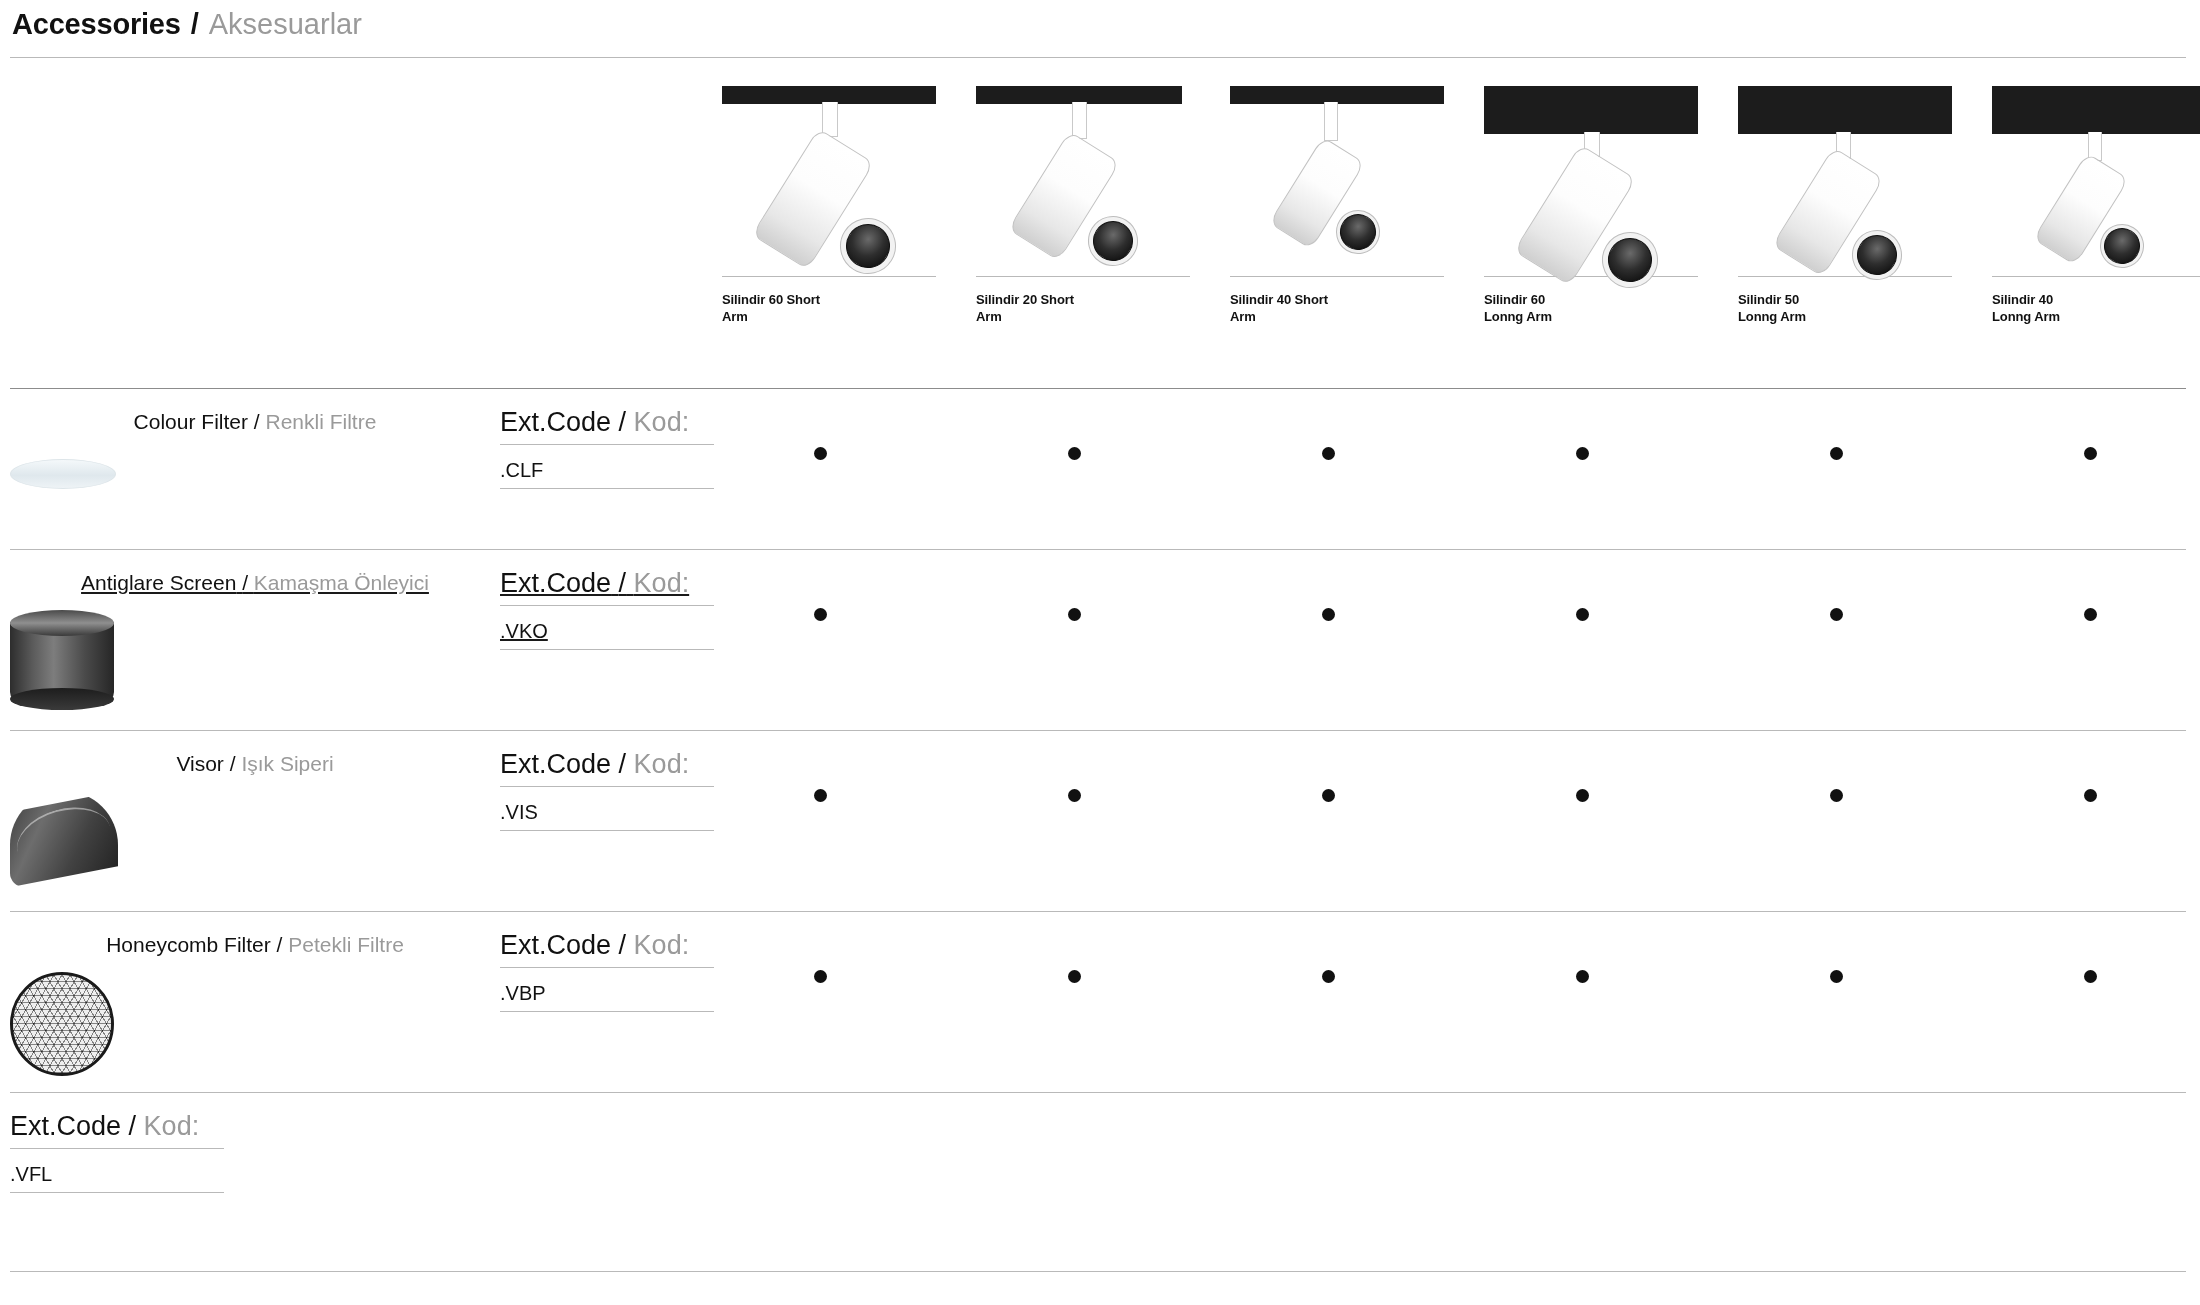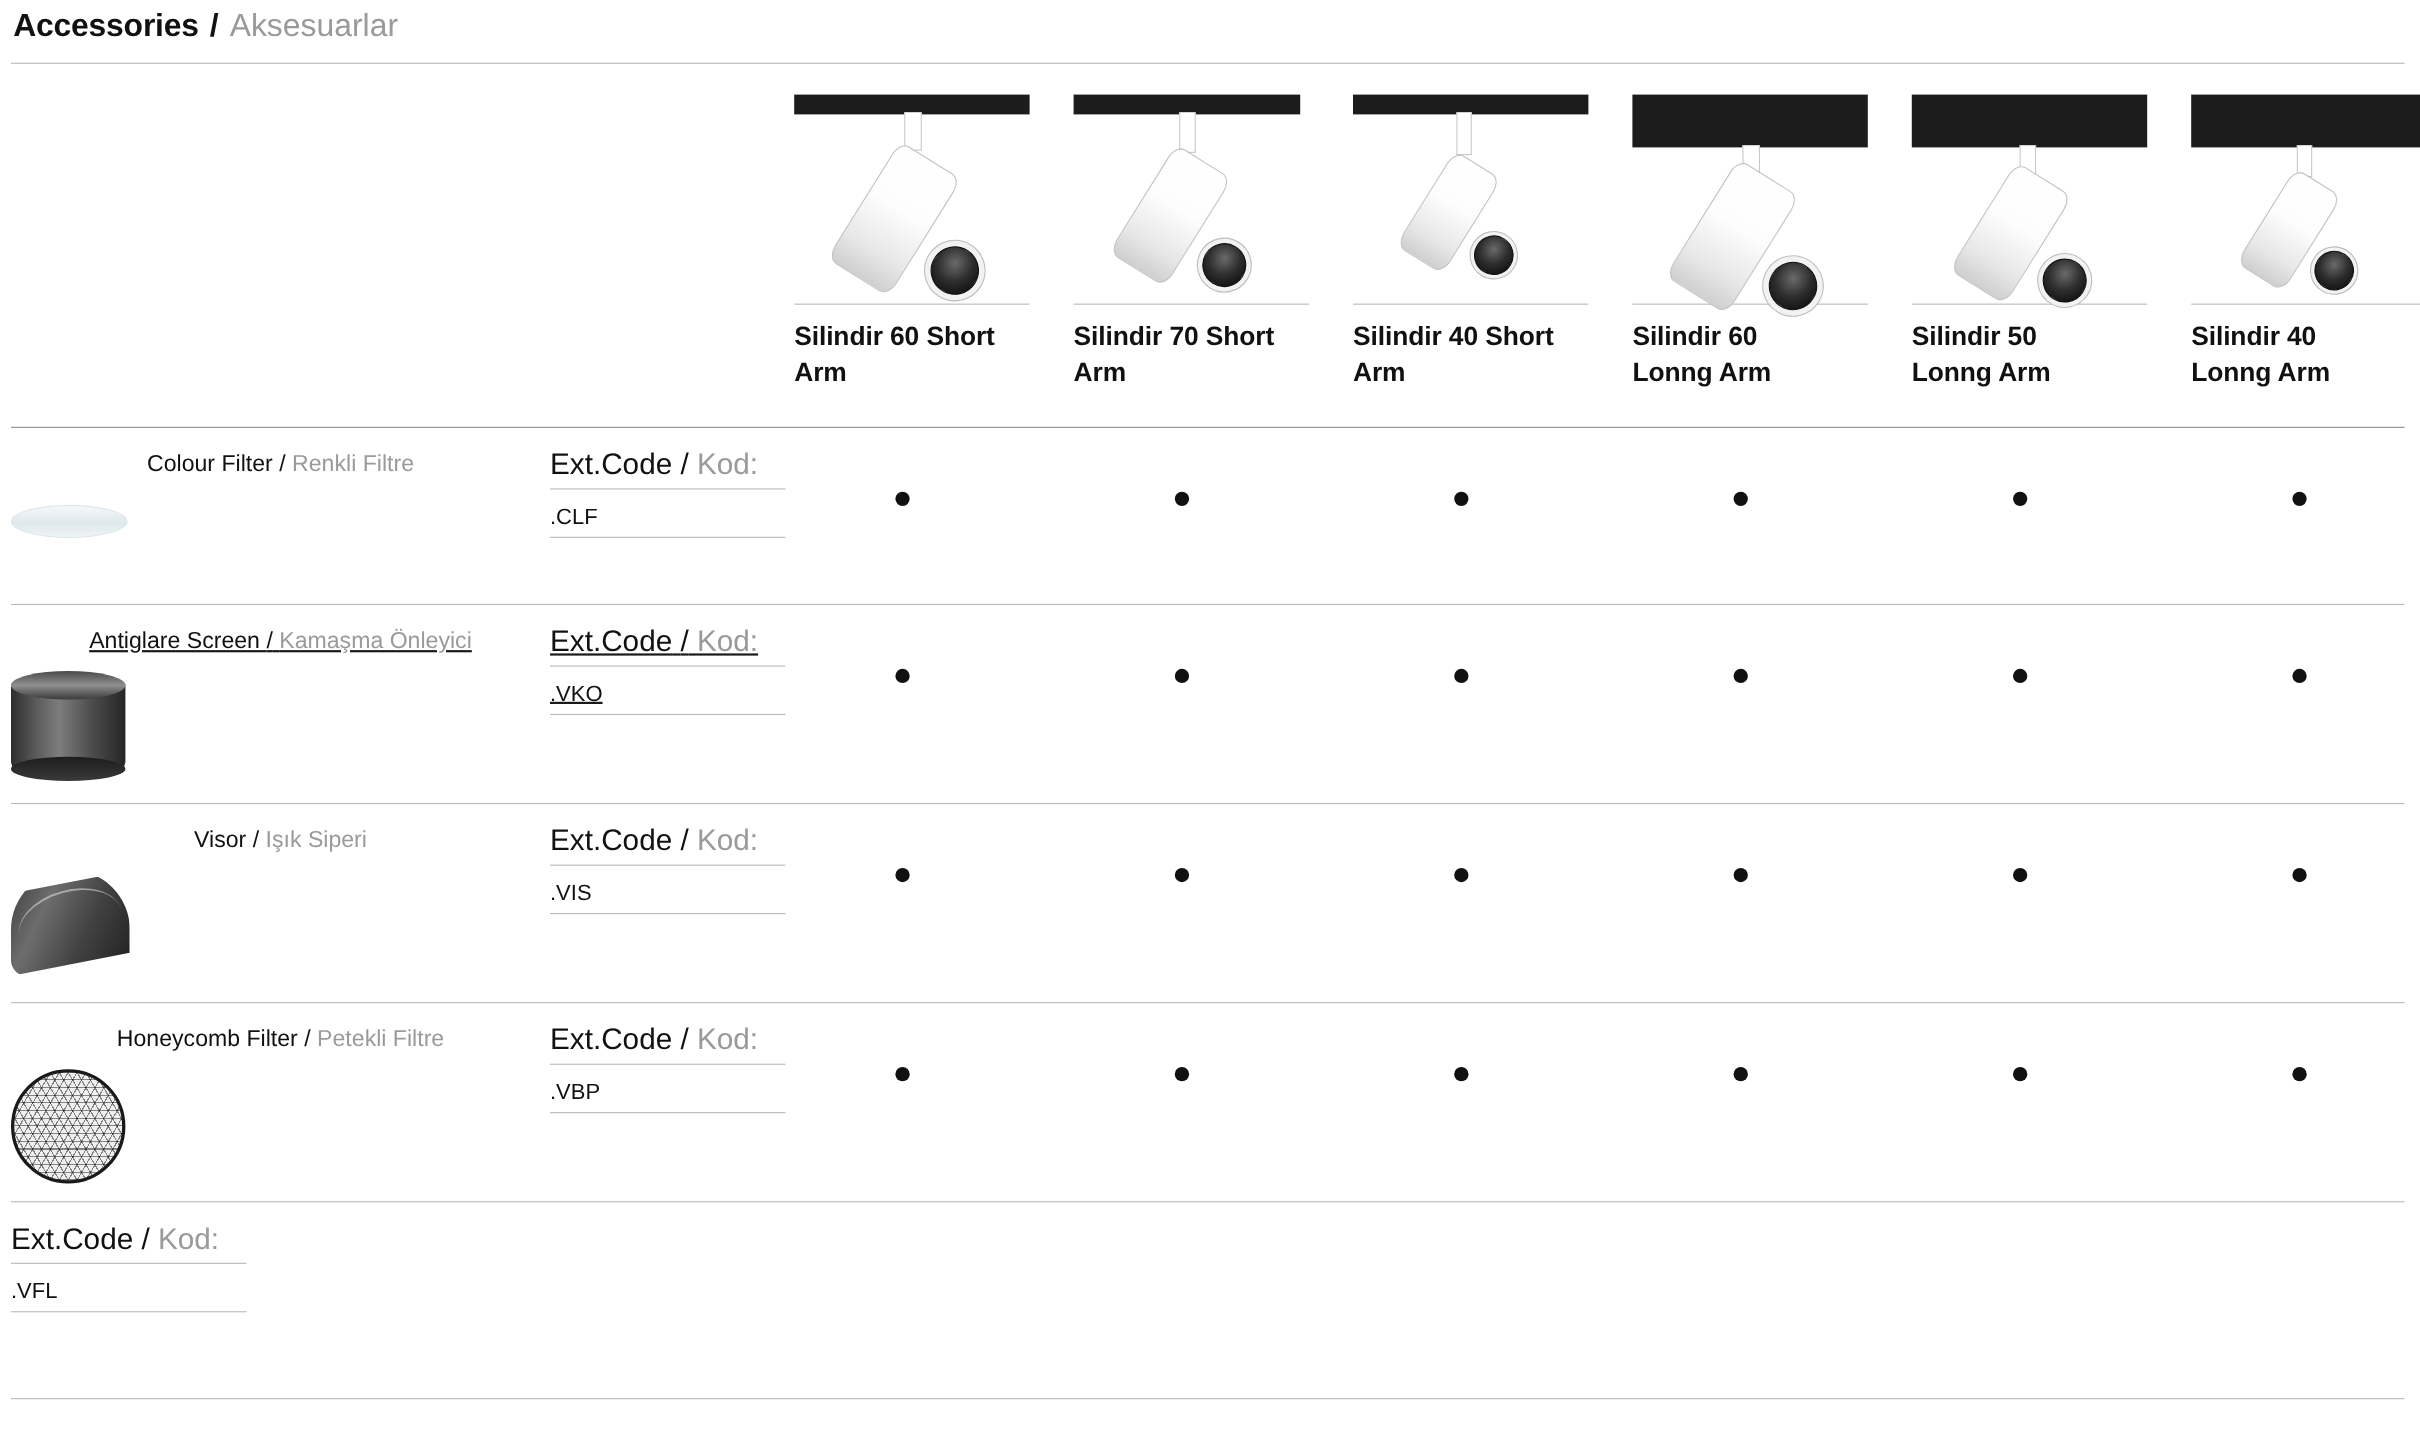--- a/index.html
+++ b/index.html
@@ -79,21 +79,21 @@
     height: 200px;
     width: 214px;
   }
   .fig-underline {
     width: 214px;
     height: 1px;
     background: #b9b9b9;
     margin-top: 2px;
   }
   .prod-label {
-    font-size: 24px;
+    font-size: 13px;
     font-weight: bold;
     line-height: 1.32;
     letter-spacing: -0.1px;
     padding-top: 14px;
     width: 214px;
     color: #111;
   }
 
   
   .rail {
@@ -324,21 +324,21 @@
       <div class="product-col">
         <div class="fig">
           <div class="rail short" style="left:0; width:206px;"></div>
           <div class="stem" style="left:96px; top:28px; width:13px; height:36px;"></div>
           <div class="barrel" style="left:58px; top:64px; width:58px; height:114px;"></div>
           <div class="ring" style="left:112px; top:142px; width:48px; height:48px;"></div>
           <div class="lens" style="left:117px; top:147px; width:38px; height:38px;"></div>
         </div>
         <div class="fig-underline"></div>
         <div class="prod-label">
-          <span>Silindir 70 Short</span><br>
+          <span>Silindir 20 Short</span><br>
           <span>Arm</span>
         </div>
       </div>
 
       <div class="product-col">
         <div class="fig">
           <div class="rail short" style="left:0; width:214px;"></div>
           <div class="stem" style="left:94px; top:28px; width:12px; height:38px;"></div>
           <div class="barrel" style="left:62px; top:68px; width:48px; height:100px;"></div>
           <div class="ring" style="left:106px; top:136px; width:42px; height:42px;"></div>

